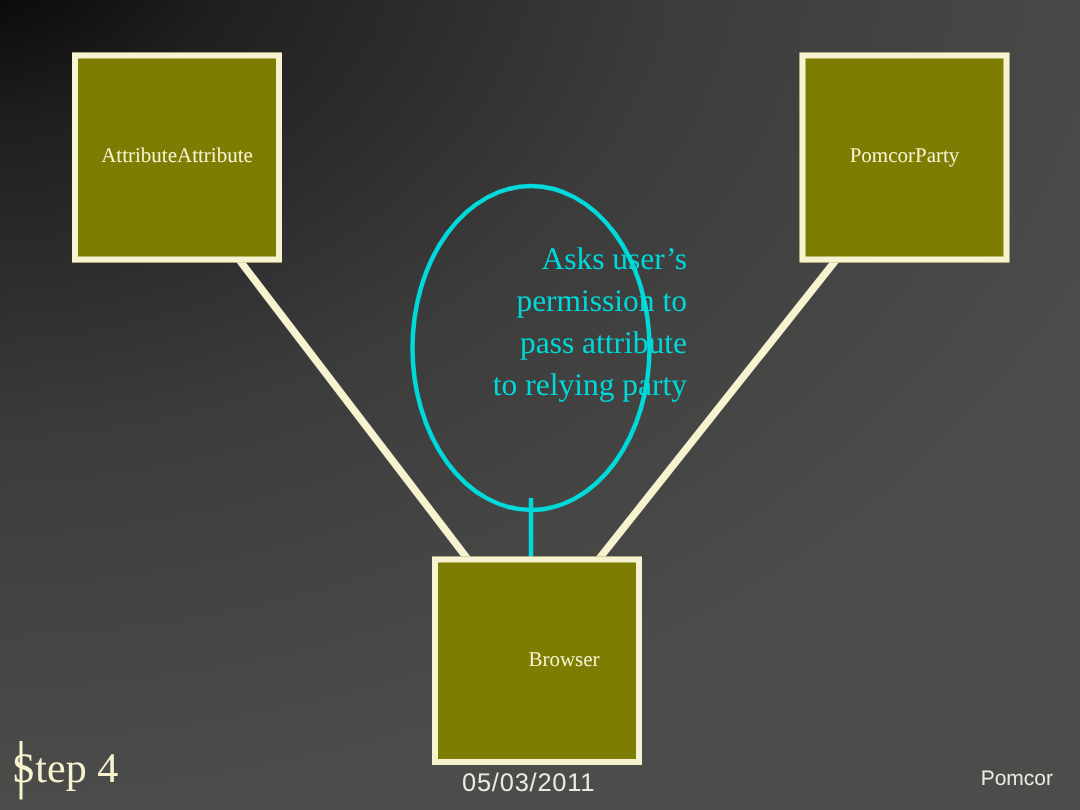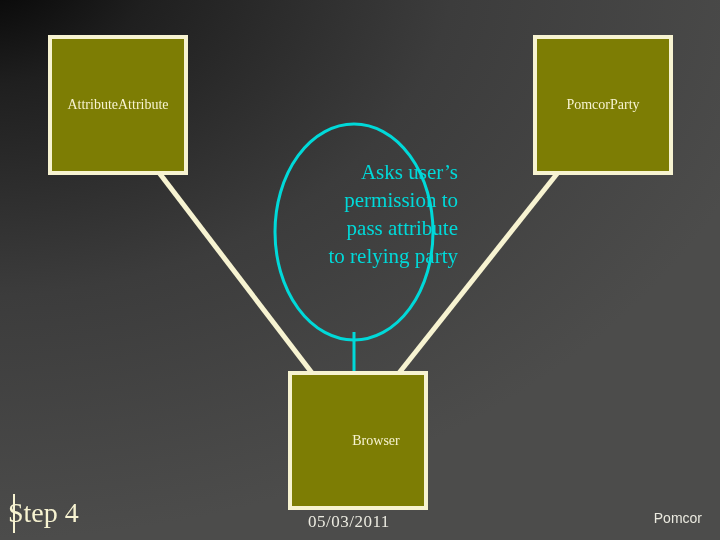--- a/index.html
+++ b/index.html
@@ -57,21 +57,21 @@
   .step-overstrike {
     position: absolute;
     left: 13px; top: 494px;
     width: 2px; height: 39px;
     background: var(--box-text);
   }
   .slide-date {
     position: absolute;
     left: 308px; top: 512px;
     color: var(--footer-text);
-    font-family: Liberation Serif, serif;
+    font-family: Liberation Sans, sans-serif;
     font-size: 17px;
     letter-spacing: 0.5px;
   }
   .brand-label {
     position: absolute;
     right: 18px; top: 510px;
     color: var(--footer-text);
     font-family: "Liberation Sans", sans-serif;
     font-size: 14px;
   }

